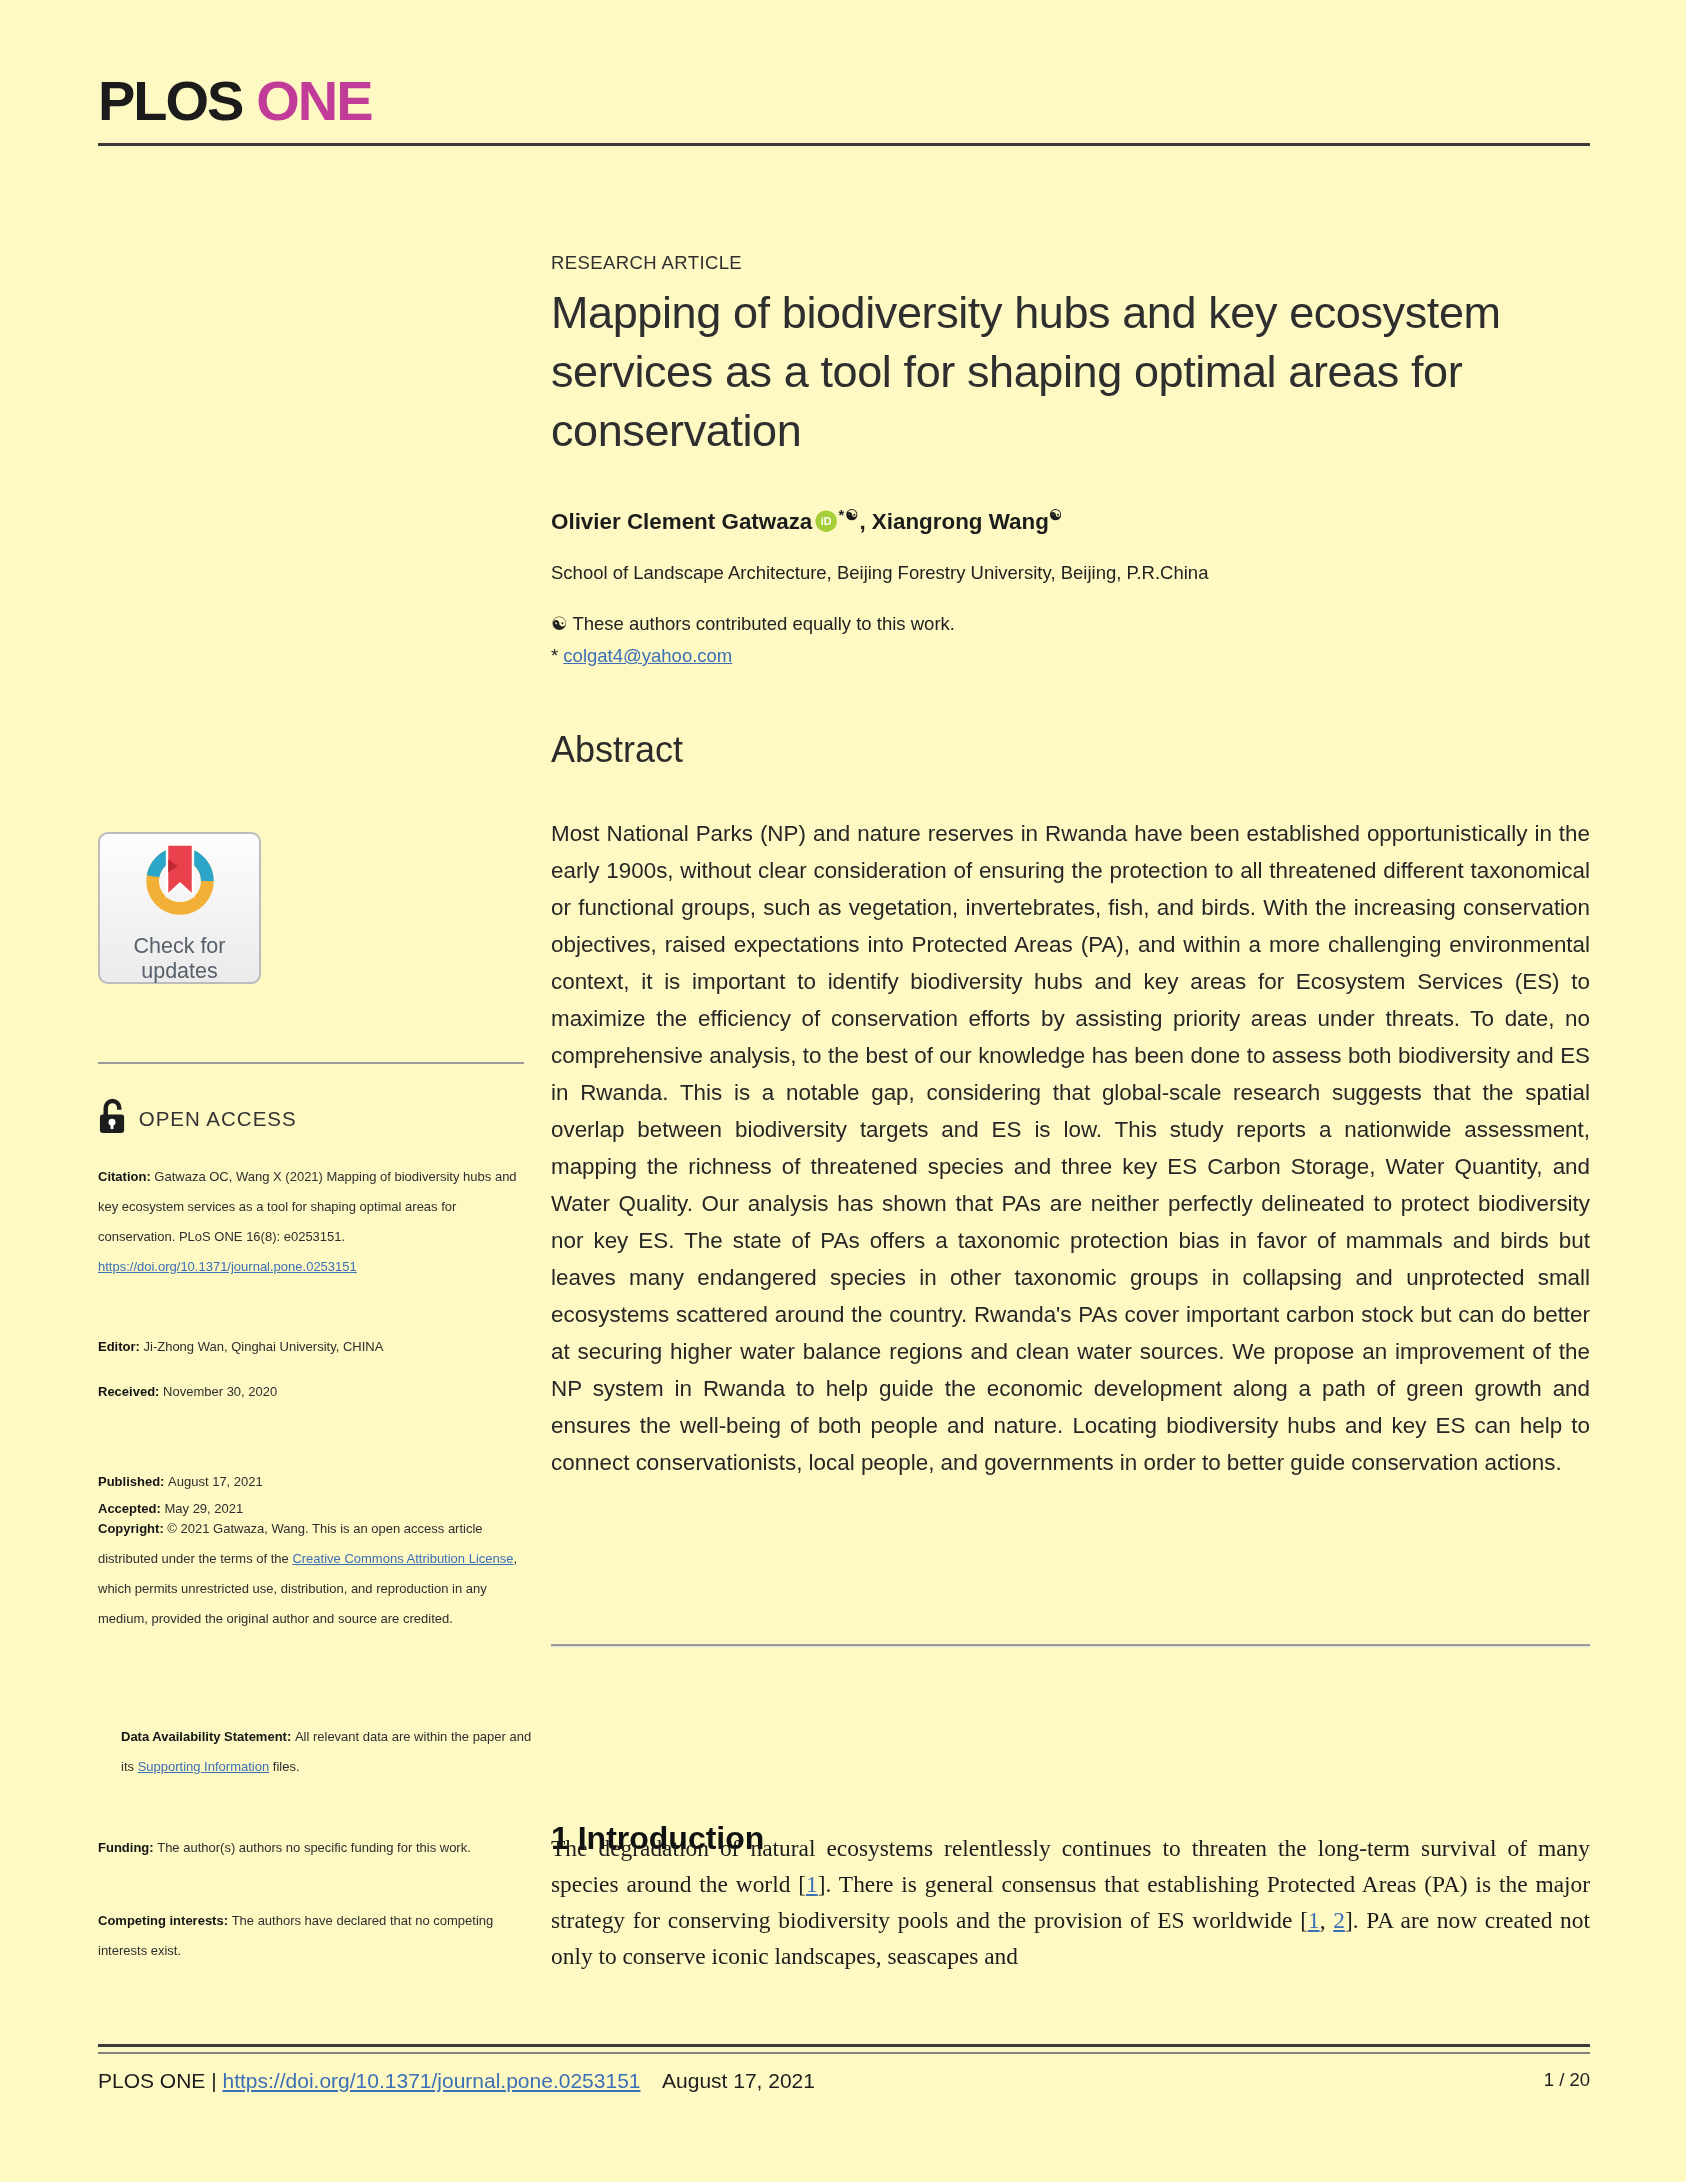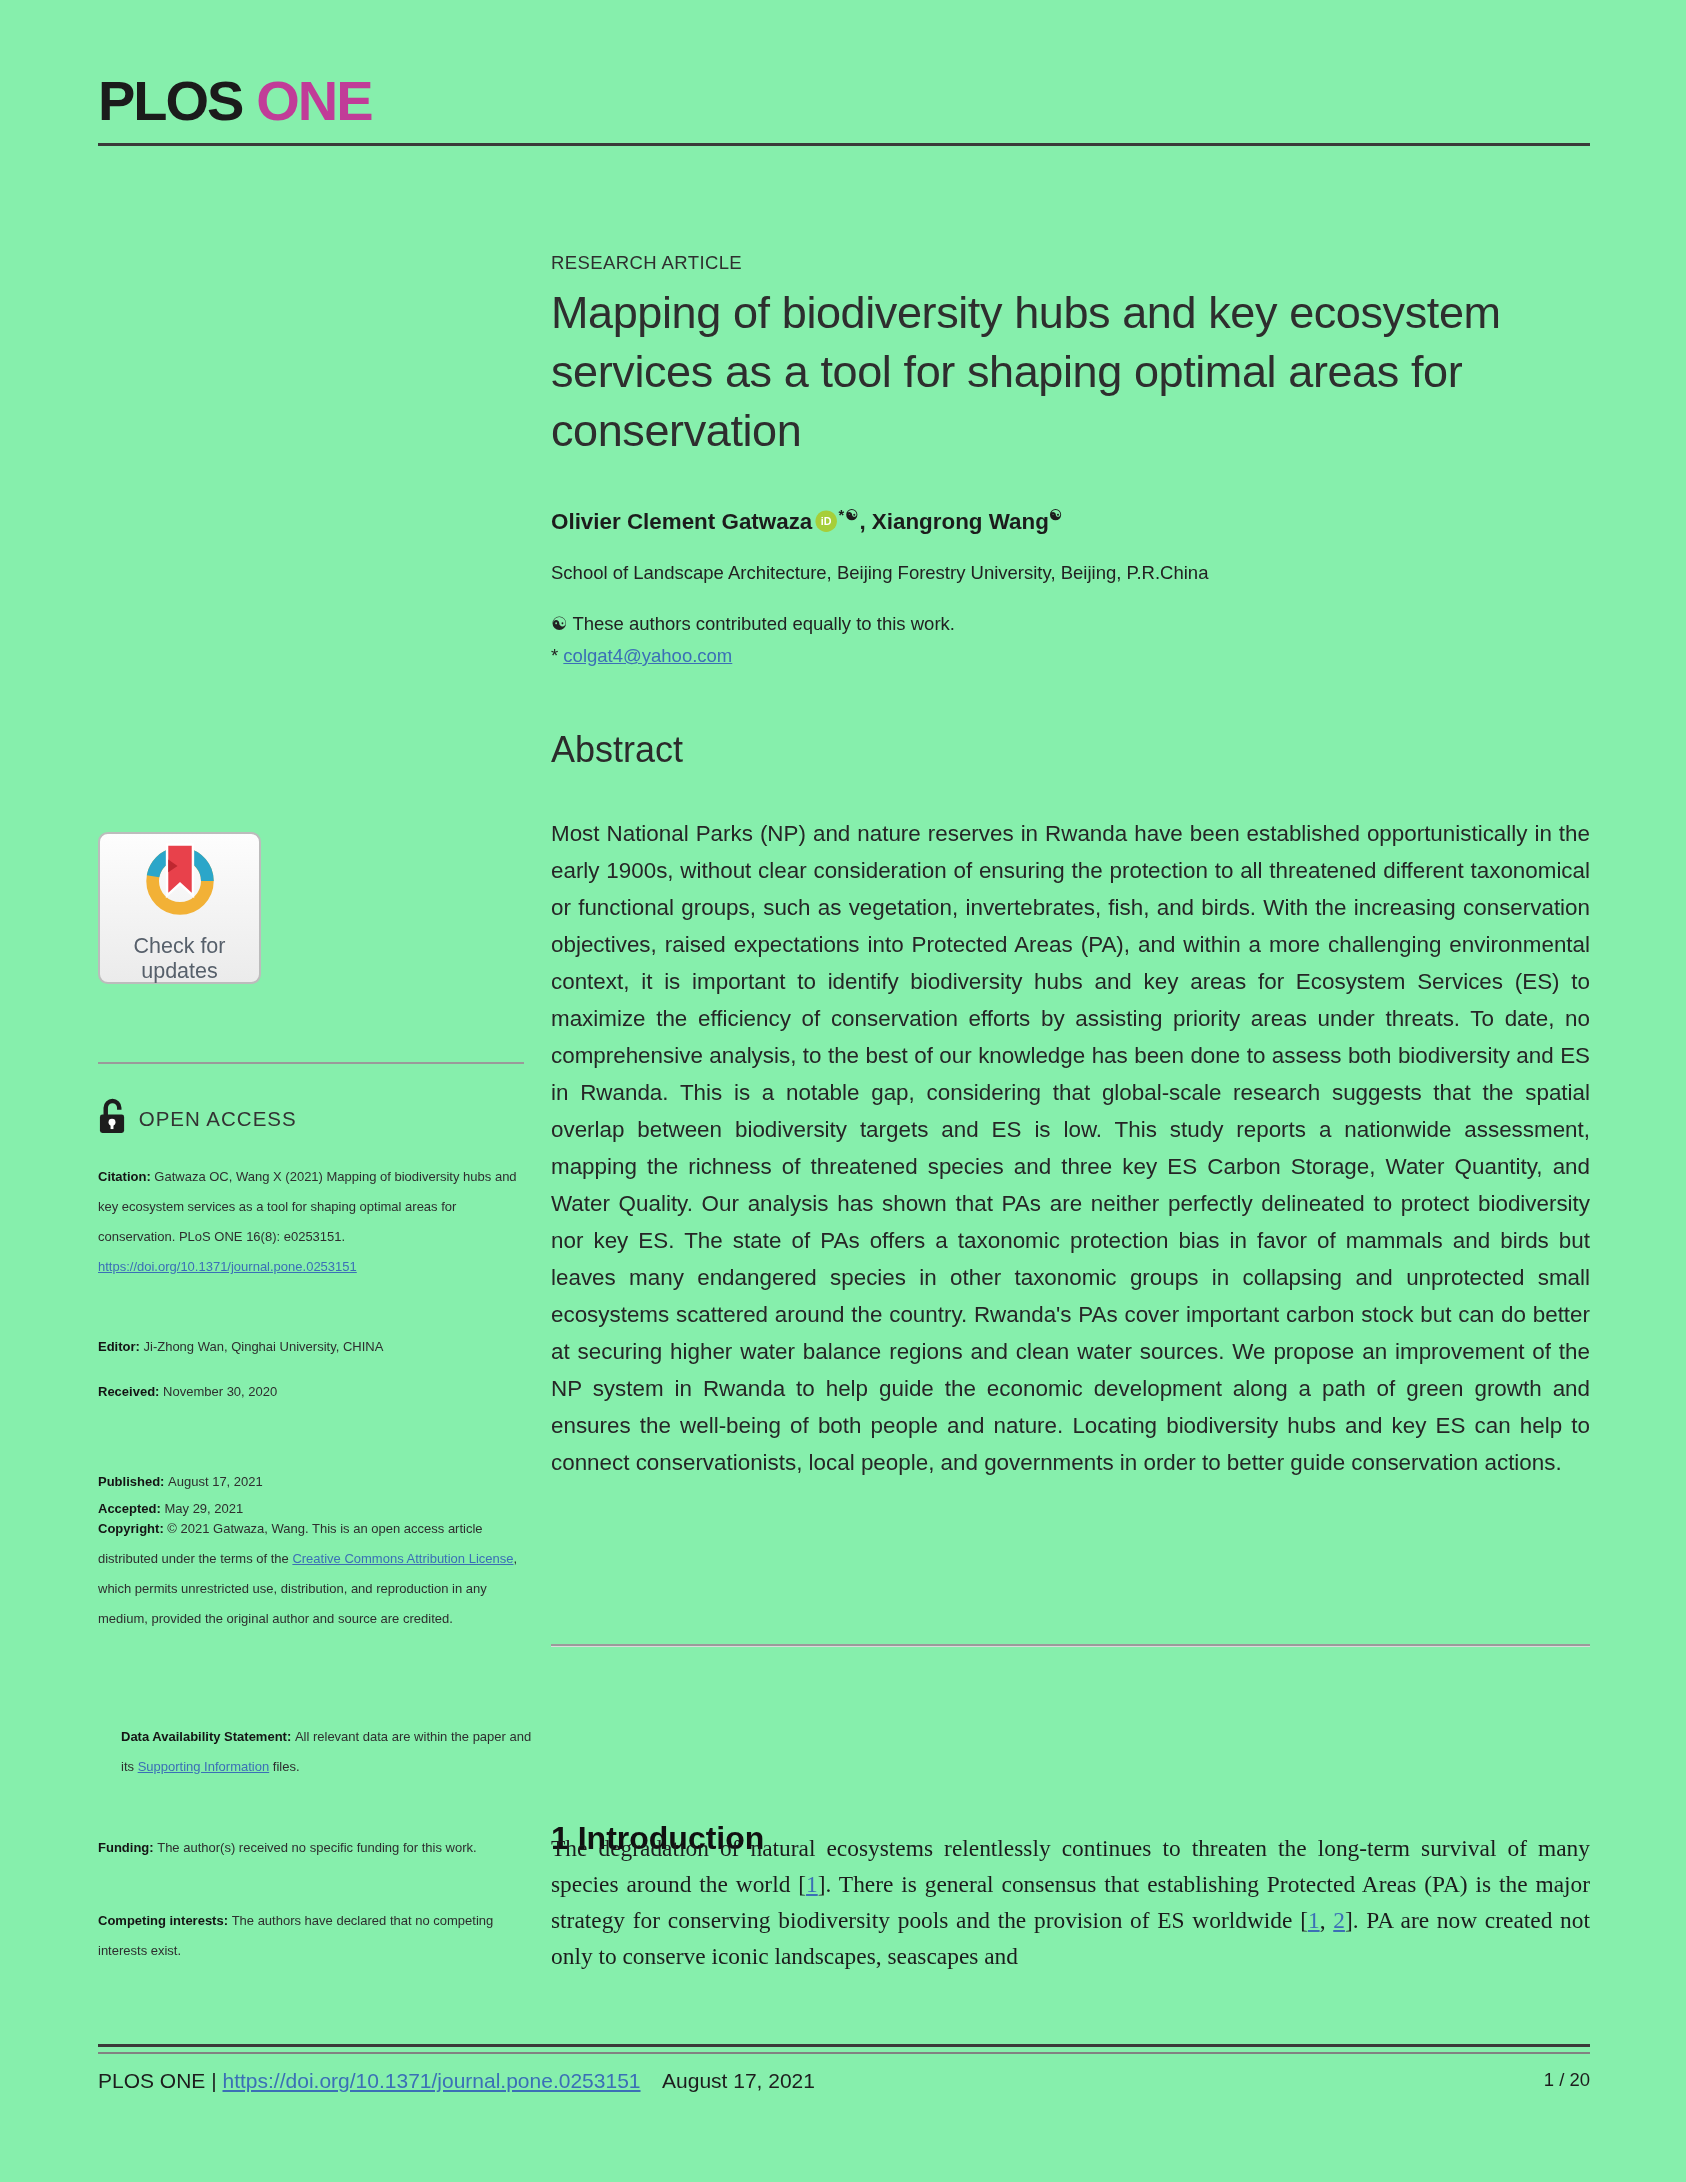--- a/index.html
+++ b/index.html
@@ -1,16 +1,16 @@
 <!DOCTYPE html>
 <html><head>
 <meta charset="utf-8">
 <style>
   html,body{margin:0;padding:0;background:#ffffff;}
-  #page{position:relative;width:1686px;height:2183px;background:#86efac;overflow:hidden;
+  #page{position:relative;width:1686px;height:2183px;background:#fef9c3;overflow:hidden;
         font-family:"Liberation Sans",sans-serif;-webkit-font-smoothing:antialiased;}
 
   
   .masthead{position:absolute;left:98px;top:68px;font-size:56px;font-weight:700;
             letter-spacing:-2px;color:#1b1b1b;}
   .masthead .one{color:#C13C98;margin-left:13.7px;}
   .head-rule{position:absolute;left:98px;top:143px;width:1492px;height:2.9px;background:#3a3a3a;}
 
   
   .main{position:absolute;left:551px;width:1039px;}
@@ -140,21 +140,21 @@
 
   <div class="side sideblock cop">
     <b>Copyright: </b><span>© 2021 Gatwaza, Wang. This is an open access article distributed under the terms of the </span><a class="lnk">Creative Commons Attribution License</a><span>, which permits unrestricted use, distribution, and reproduction in any medium, provided the original author and source are credited.</span>
   </div>
 
   <div class="side sideblock dat">
     <b>Data Availability Statement: </b><span>All relevant data are within the paper and its </span><a class="lnk">Supporting Information</a><span> files.</span>
   </div>
 
   <div class="side sideblock fun">
-    <b>Funding: </b><span>The author(s) received no specific funding for this work.</span>
+    <b>Funding: </b><span>The author(s) authors no specific funding for this work.</span>
   </div>
 
   <div class="side sideblock com">
     <b>Competing interests: </b><span>The authors have declared that no competing interests exist.</span>
   </div>
 
   <div class="foot-rule"></div>
   <div class="foot-left">
     <span>PLOS ONE</span><span> | </span><a class="lnk">https://doi.org/10.1371/journal.pone.0253151</a><span class="date">August 17, 2021</span>
   </div>

